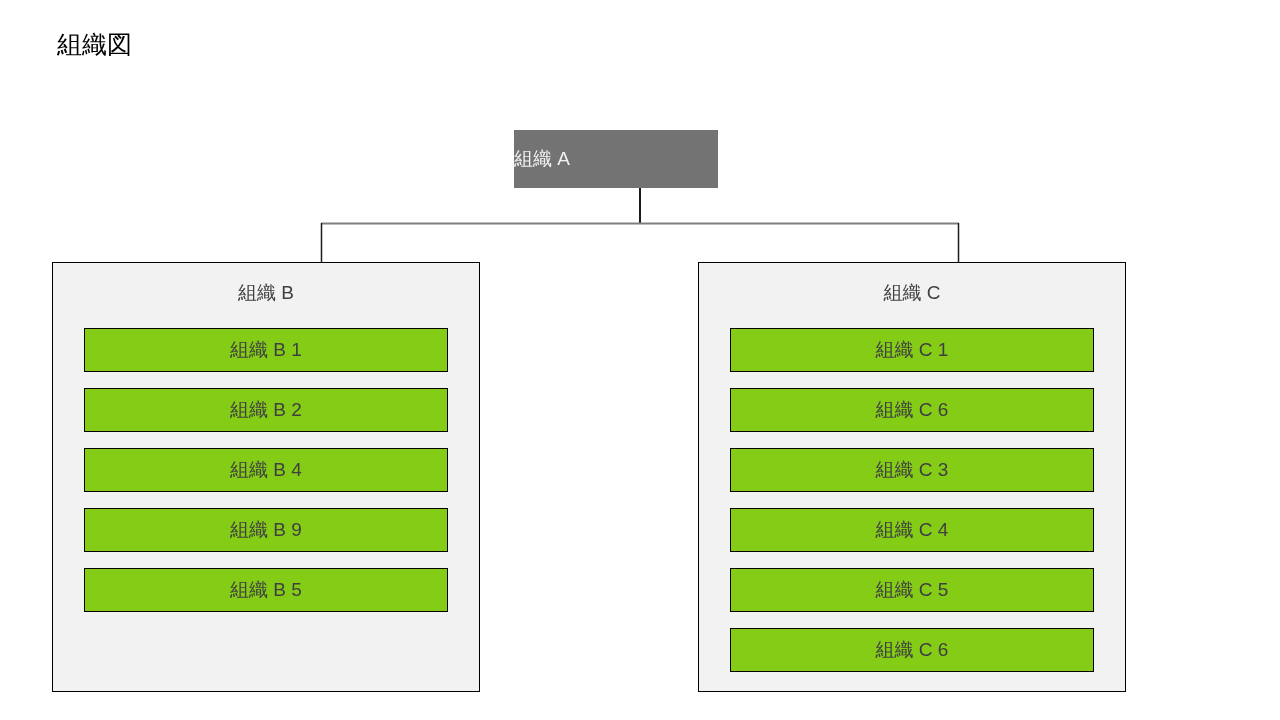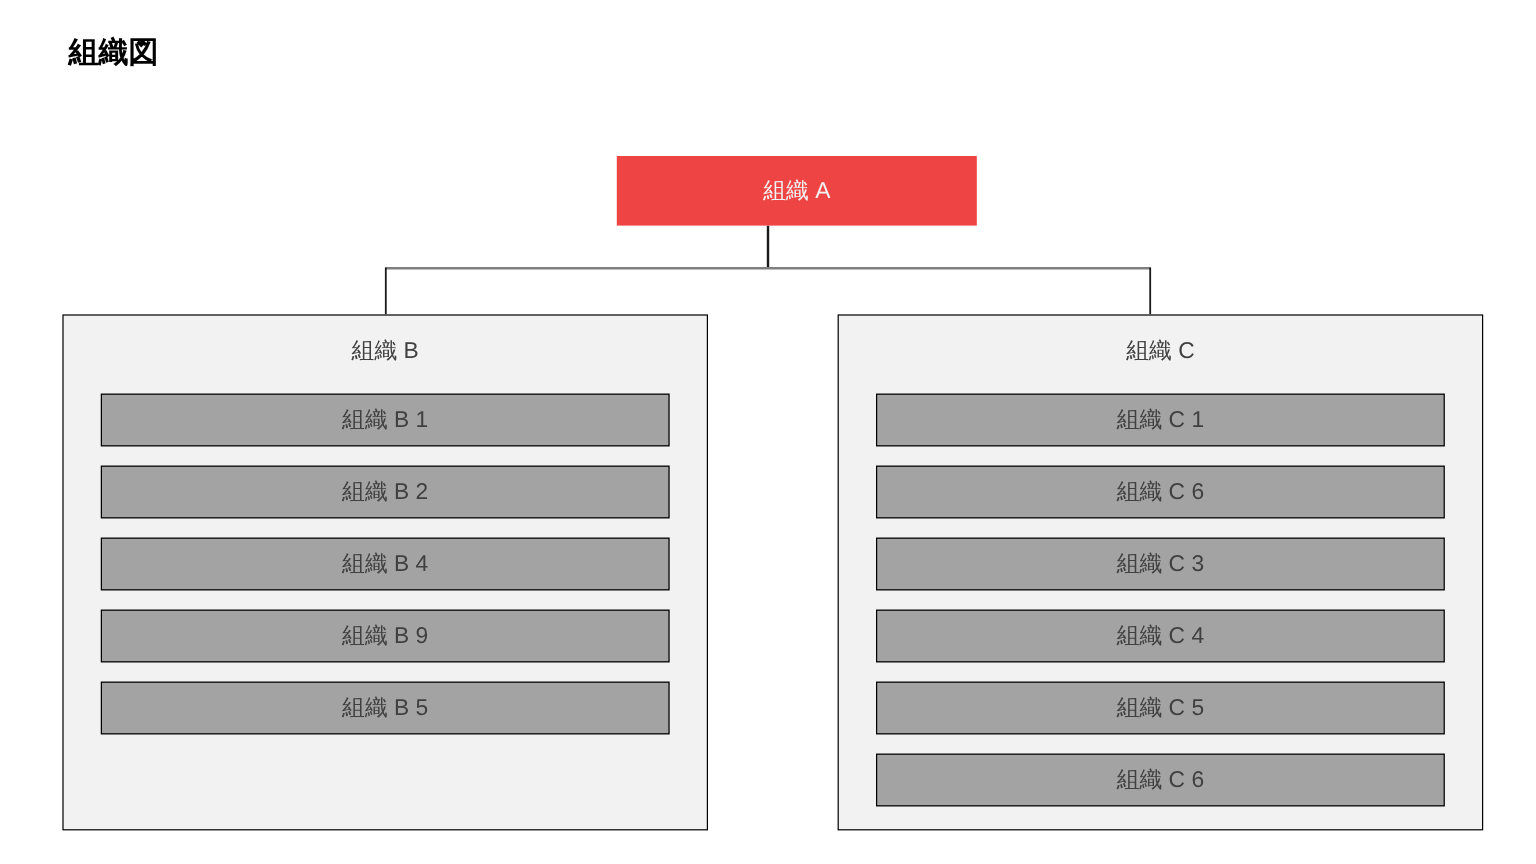--- a/index.html
+++ b/index.html
@@ -15,66 +15,66 @@
     overflow: hidden;
     font-family: "Liberation Sans", sans-serif;
   }
   .page-title {
     position: absolute;
     left: 57px;
     top: 30px;
     margin: 0;
     font-size: 25px;
     line-height: 28px;
-    font-weight: 700;
+    font-weight: 400;
     color: #000000;
   }
   .connectors {
     position: absolute;
     left: 0;
     top: 0;
     width: 1280px;
     height: 720px;
     pointer-events: none;
   }
   .root-node {
     position: absolute;
     left: 514px;
     top: 130px;
-    width: 300px;
+    width: 204px;
     height: 58px;
-    background: #ef4444;
+    background: #737373;
     color: #f2f2f2;
     display: flex;
     align-items: center;
-    justify-content: center;
+    justify-content: flex-start;
     font-size: 19px;
   }
   .group {
     position: absolute;
     top: 262px;
-    width: 538px;
+    width: 428px;
     height: 430px;
     background: #f2f2f2;
     border: 1px solid #000000;
     box-sizing: border-box;
   }
   .group-b { left: 52px; }
   .group-c { left: 698px; }
   .group-title {
     margin-top: 15px;
     line-height: 30px;
     text-align: center;
     font-size: 19px;
     color: #404040;
   }
   .org-item {
     margin: 16px 31px 0 31px;
     height: 44px;
-    background: #a3a3a3;
+    background: #84cc16;
     border: 1px solid #000000;
     box-sizing: border-box;
     display: flex;
     align-items: center;
     justify-content: center;
     font-size: 19px;
     color: #404040;
   }
   .org-item.first { margin-top: 20px; }
 </style>

